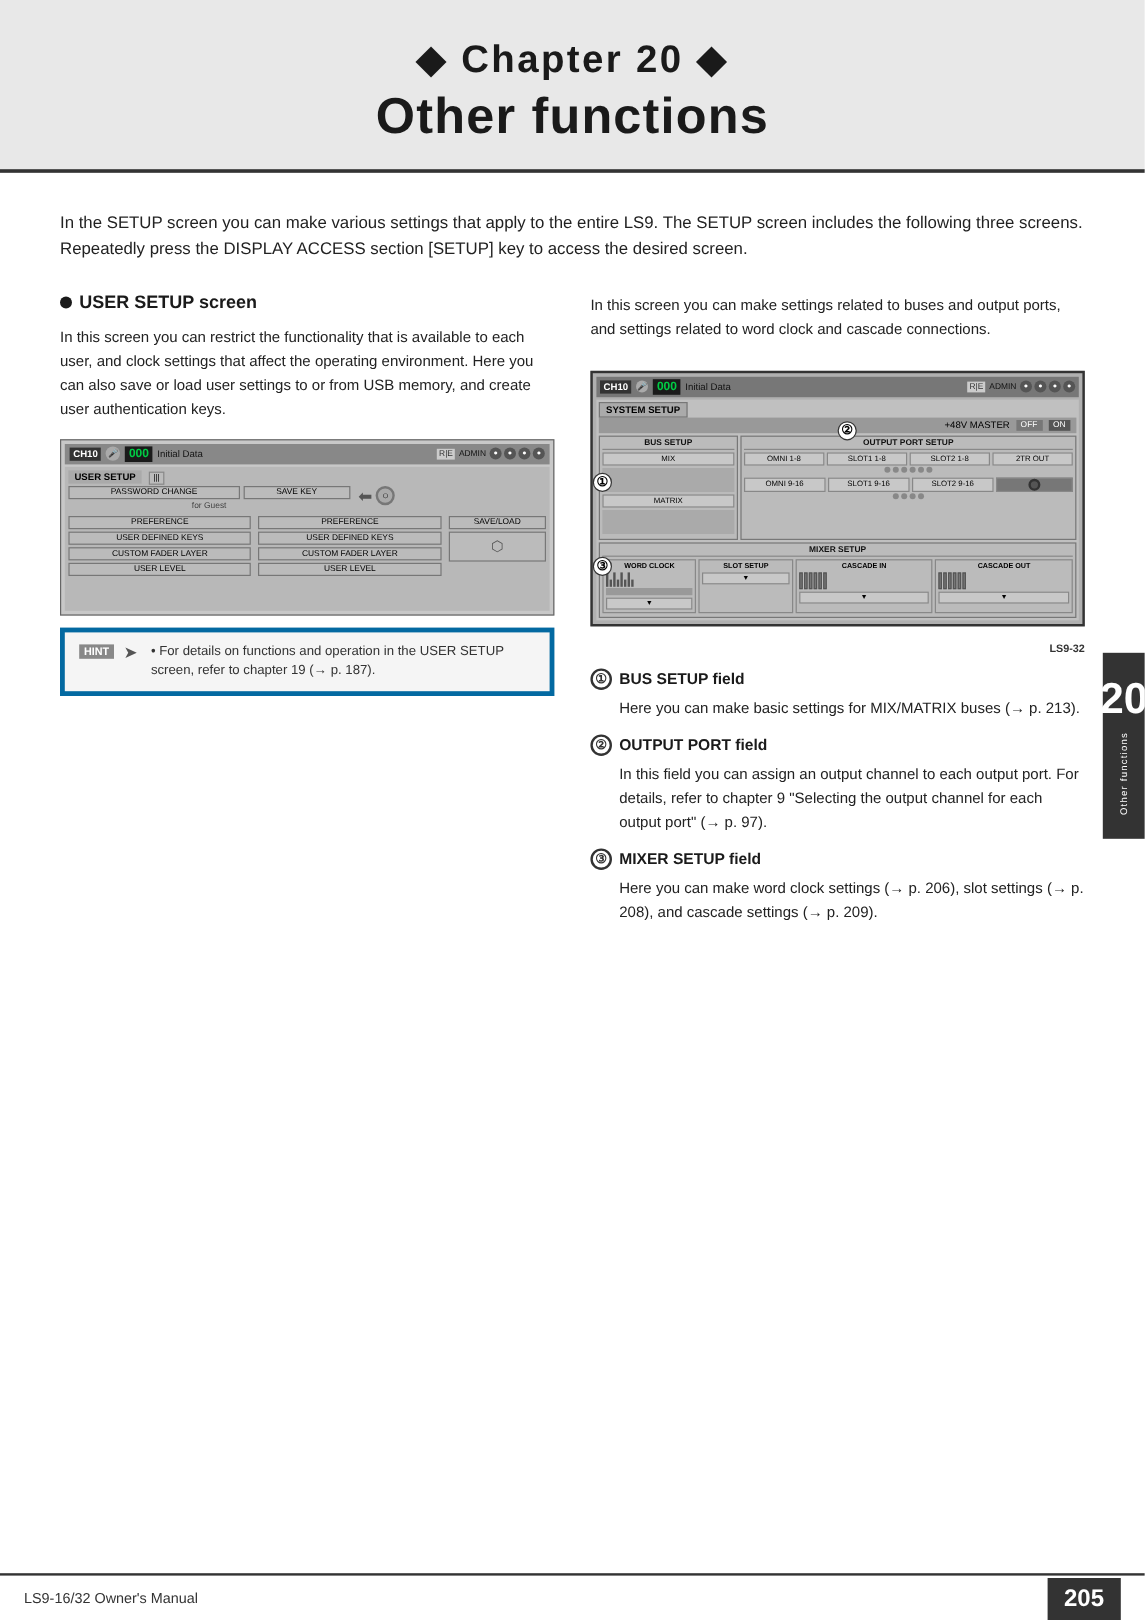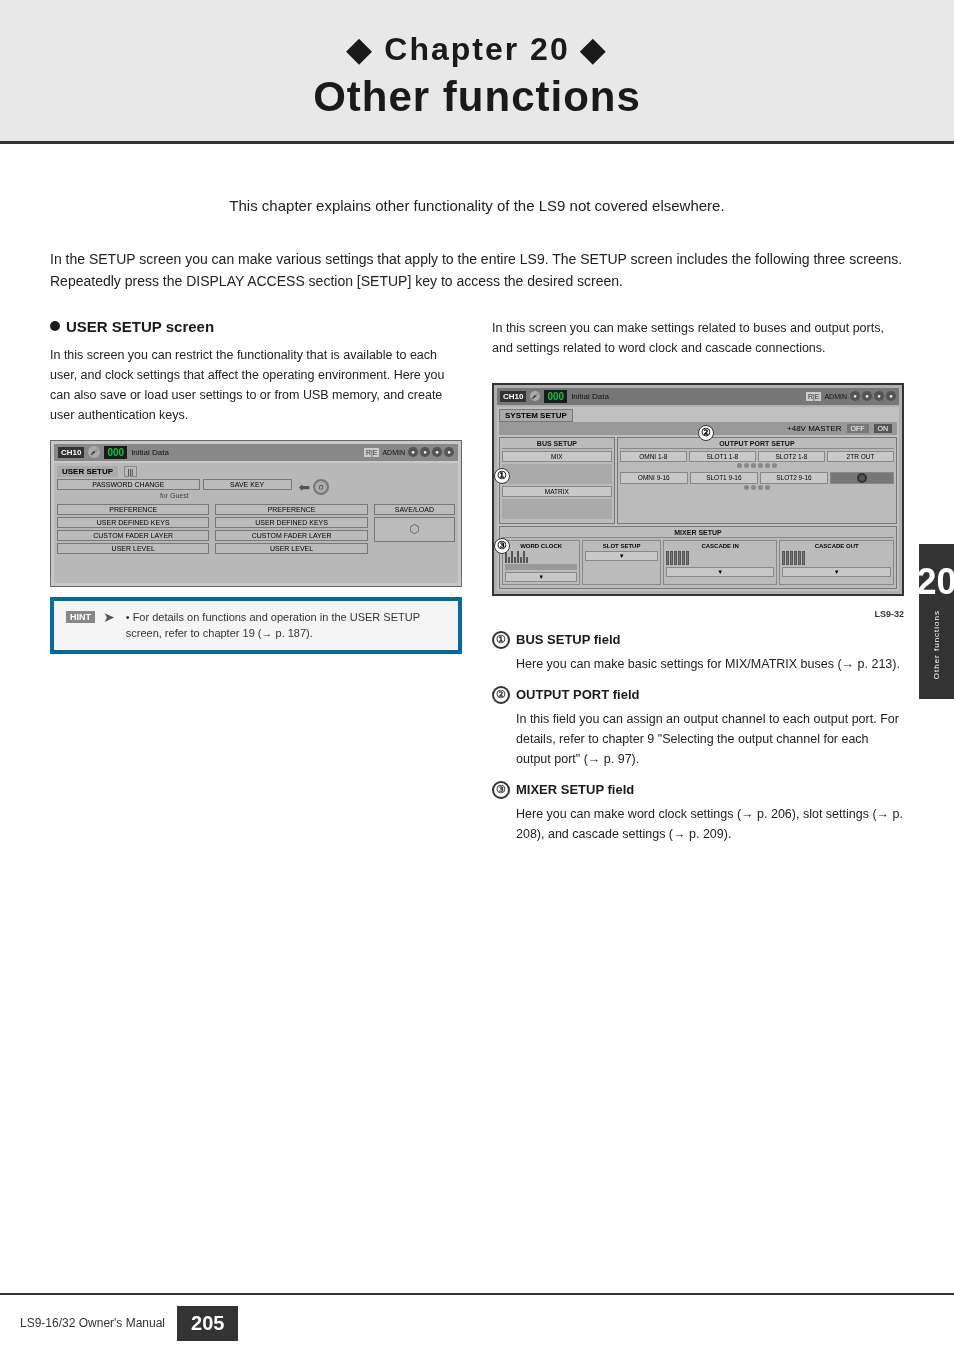--- a/index.html
+++ b/index.html
@@ -403,21 +403,20 @@
 </head>
 <body>
 
 <div class="chapter-header">
   <div class="chapter-title">◆ Chapter 20 ◆</div>
   <div class="chapter-subtitle">Other functions</div>
 </div>
 
 <div class="main-content">
 
-  <p class="intro-text">This chapter explains other functionality of the LS9 not covered elsewhere.</p>
 
 
   <p class="section-intro">In the SETUP screen you can make various settings that apply to the entire LS9. The SETUP screen includes the following three screens. Repeatedly press the DISPLAY ACCESS section [SETUP] key to access the desired screen.</p>
 
   <div class="two-col">
 
     <div class="col-left">
       <div class="subsection-title">
         <span class="bullet-circle"></span>
         <span>USER SETUP screen</span>
@@ -656,16 +655,16 @@
     </div>
   </div>
 
   <div class="chapter-sidebar">
     <span class="sidebar-num">20</span>
     <span class="sidebar-text">Other functions</span>
   </div>
 
 </div>
 
-<div style="position:absolute;bottom:0;left:0;right:0;height:58px;display:flex;align-items:center;justify-content:flex-start;padding:0 20px;border-top:2px solid #333;background:#fff;">
+<div style="position:absolute;bottom:0;left:0;right:0;height:40px;display:flex;align-items:center;justify-content:space-between;padding:0 20px;border-top:2px solid #333;background:#fff;">
   <span style="font-size:12px;color:#333;">LS9-16/32  Owner's Manual</span>
   <div style="background:#333;color:#fff;font-size:20px;font-weight:bold;padding:6px 14px;margin-left:12px;">205</div>
 </div>
 
 </body></html>

